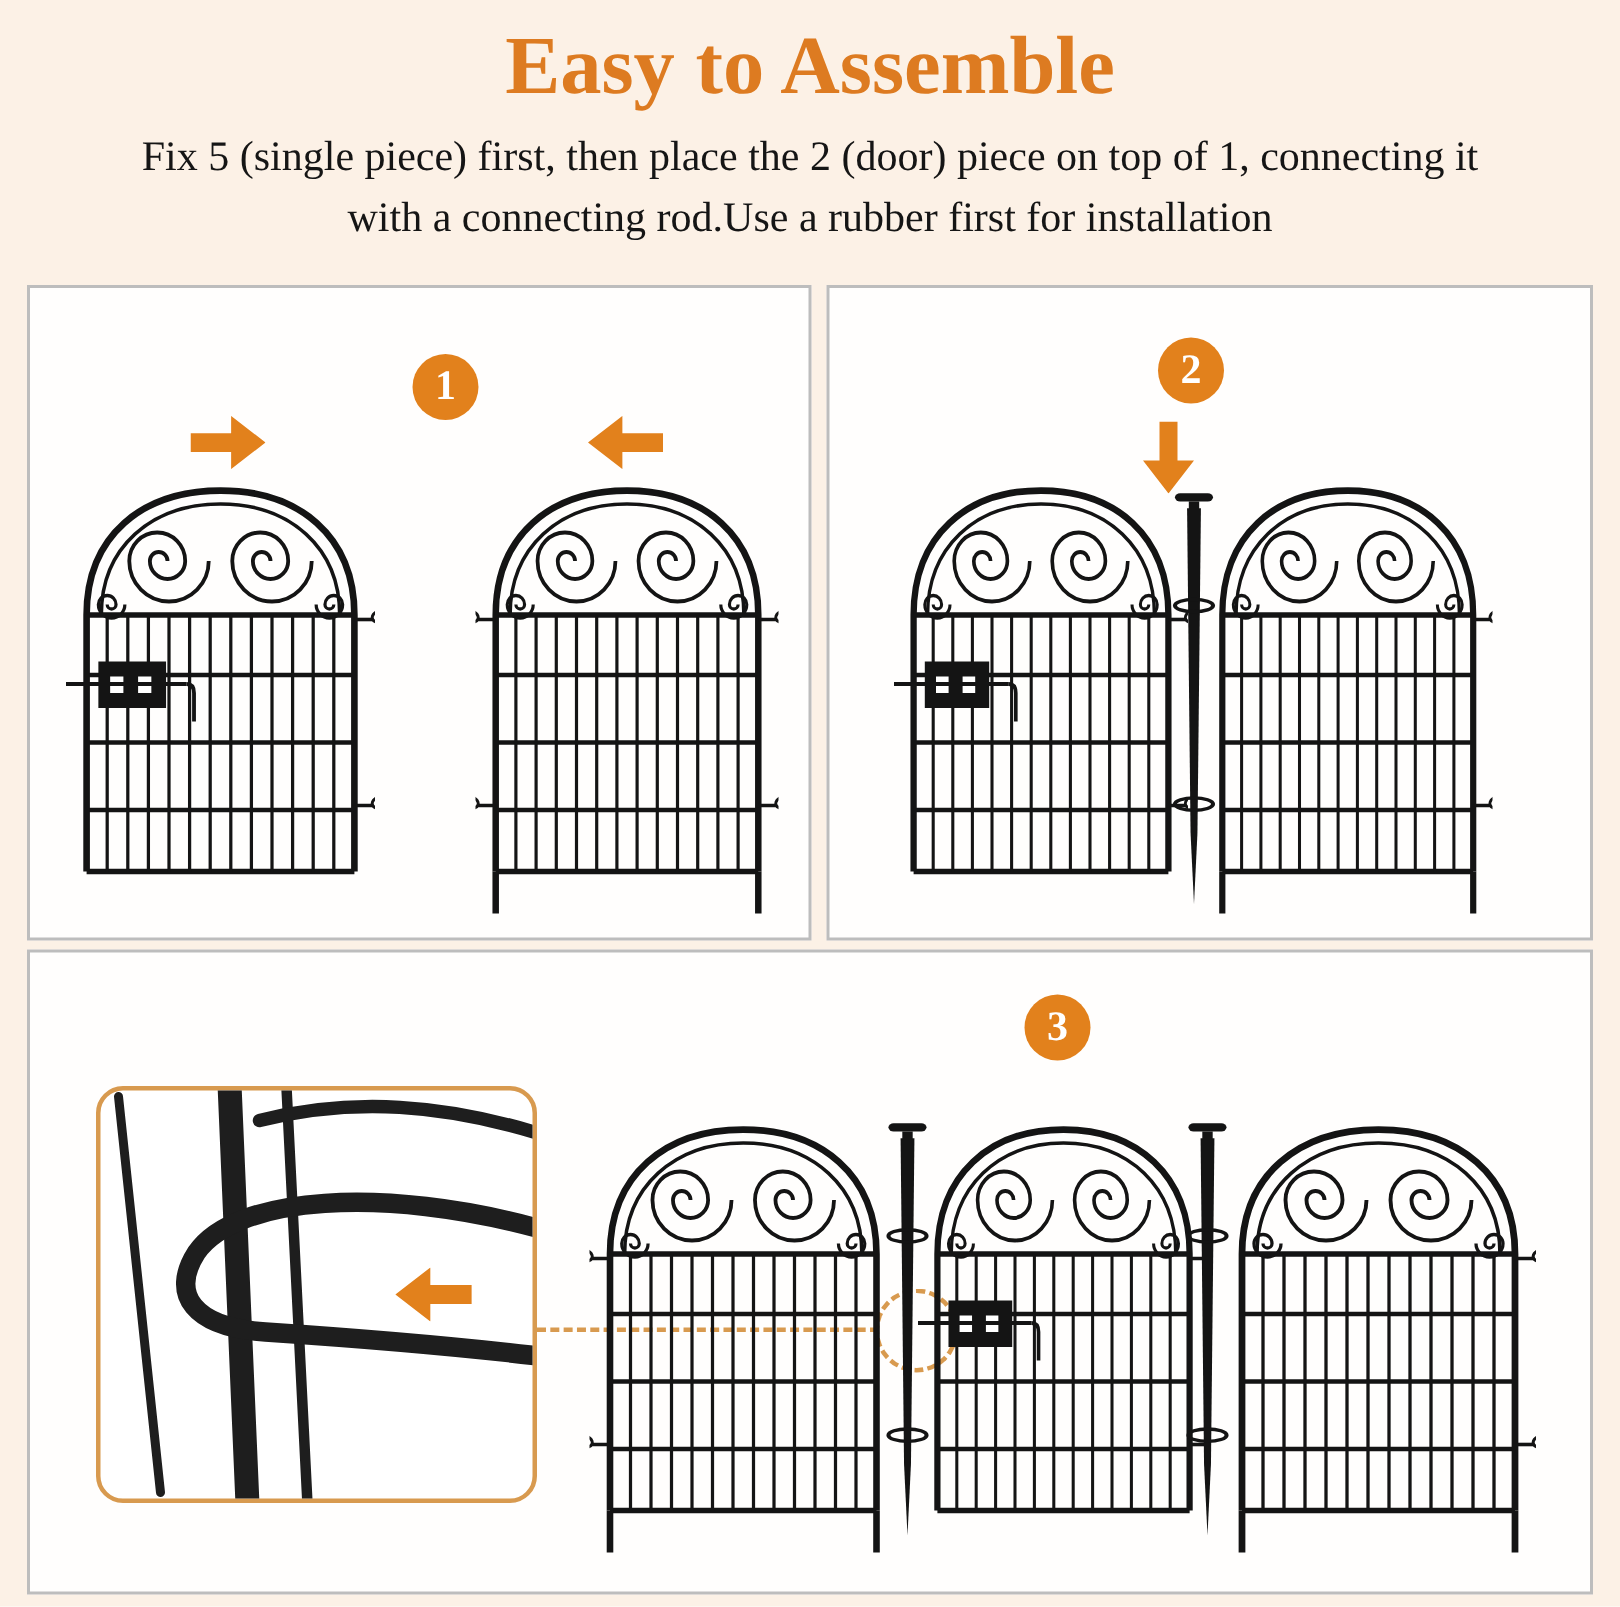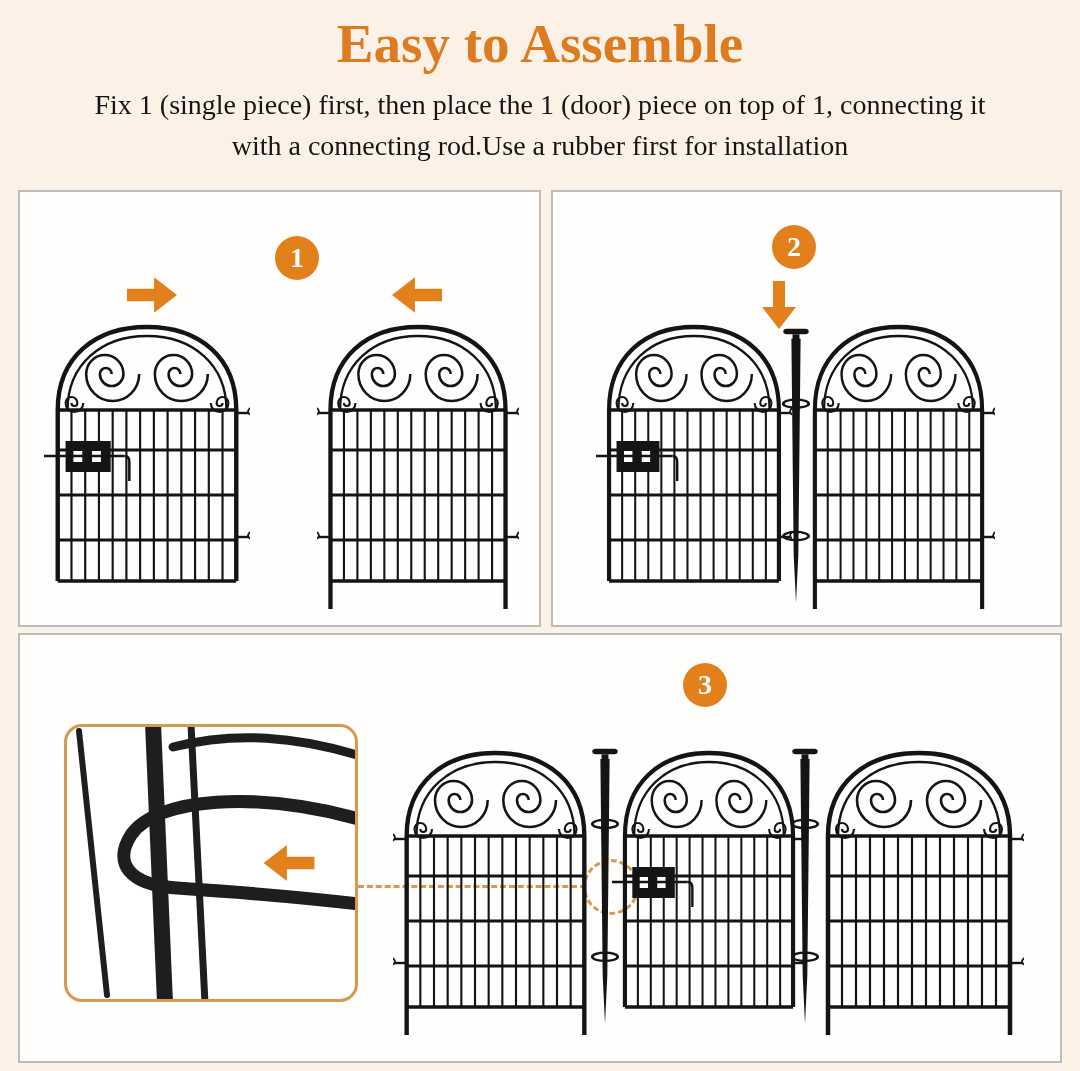--- a/index.html
+++ b/index.html
@@ -148,21 +148,21 @@
       <polygon points="9,13 17,13 15,250 13,302 11,250" fill="#141414"></polygon>
       <ellipse cx="13" cy="84" rx="11" ry="4.5" fill="none" stroke="#141414" stroke-width="2.4"></ellipse>
       <ellipse cx="13" cy="229" rx="11" ry="4.5" fill="none" stroke="#141414" stroke-width="2.4"></ellipse>
     </symbol>
   </defs>
 </svg>
 
 <div class="page">
 
   <h1 class="title">Easy to Assemble</h1>
-  <p class="subtitle"><span>Fix 1 (single piece) first, then place the 1 (door) piece on top of 1, connecting it</span><br>
+  <p class="subtitle"><span>Fix 5 (single piece) first, then place the 2 (door) piece on top of 1, connecting it</span><br>
   <span>with a connecting rod.Use a rubber first for installation</span></p>
 
   <section class="panel panel-1">
     <div class="step-badge" style="left:255px;top:44px">
       <span>1</span>
     </div>
     <svg class="abs block-arrow" style="left:107px;top:85px" width="50" height="36" viewBox="0 0 48 34">
         <use href="#arrow-sym"></use>
       </svg>
     <svg class="abs block-arrow rot180" style="left:372px;top:85px" width="50" height="36" viewBox="0 0 48 34">

